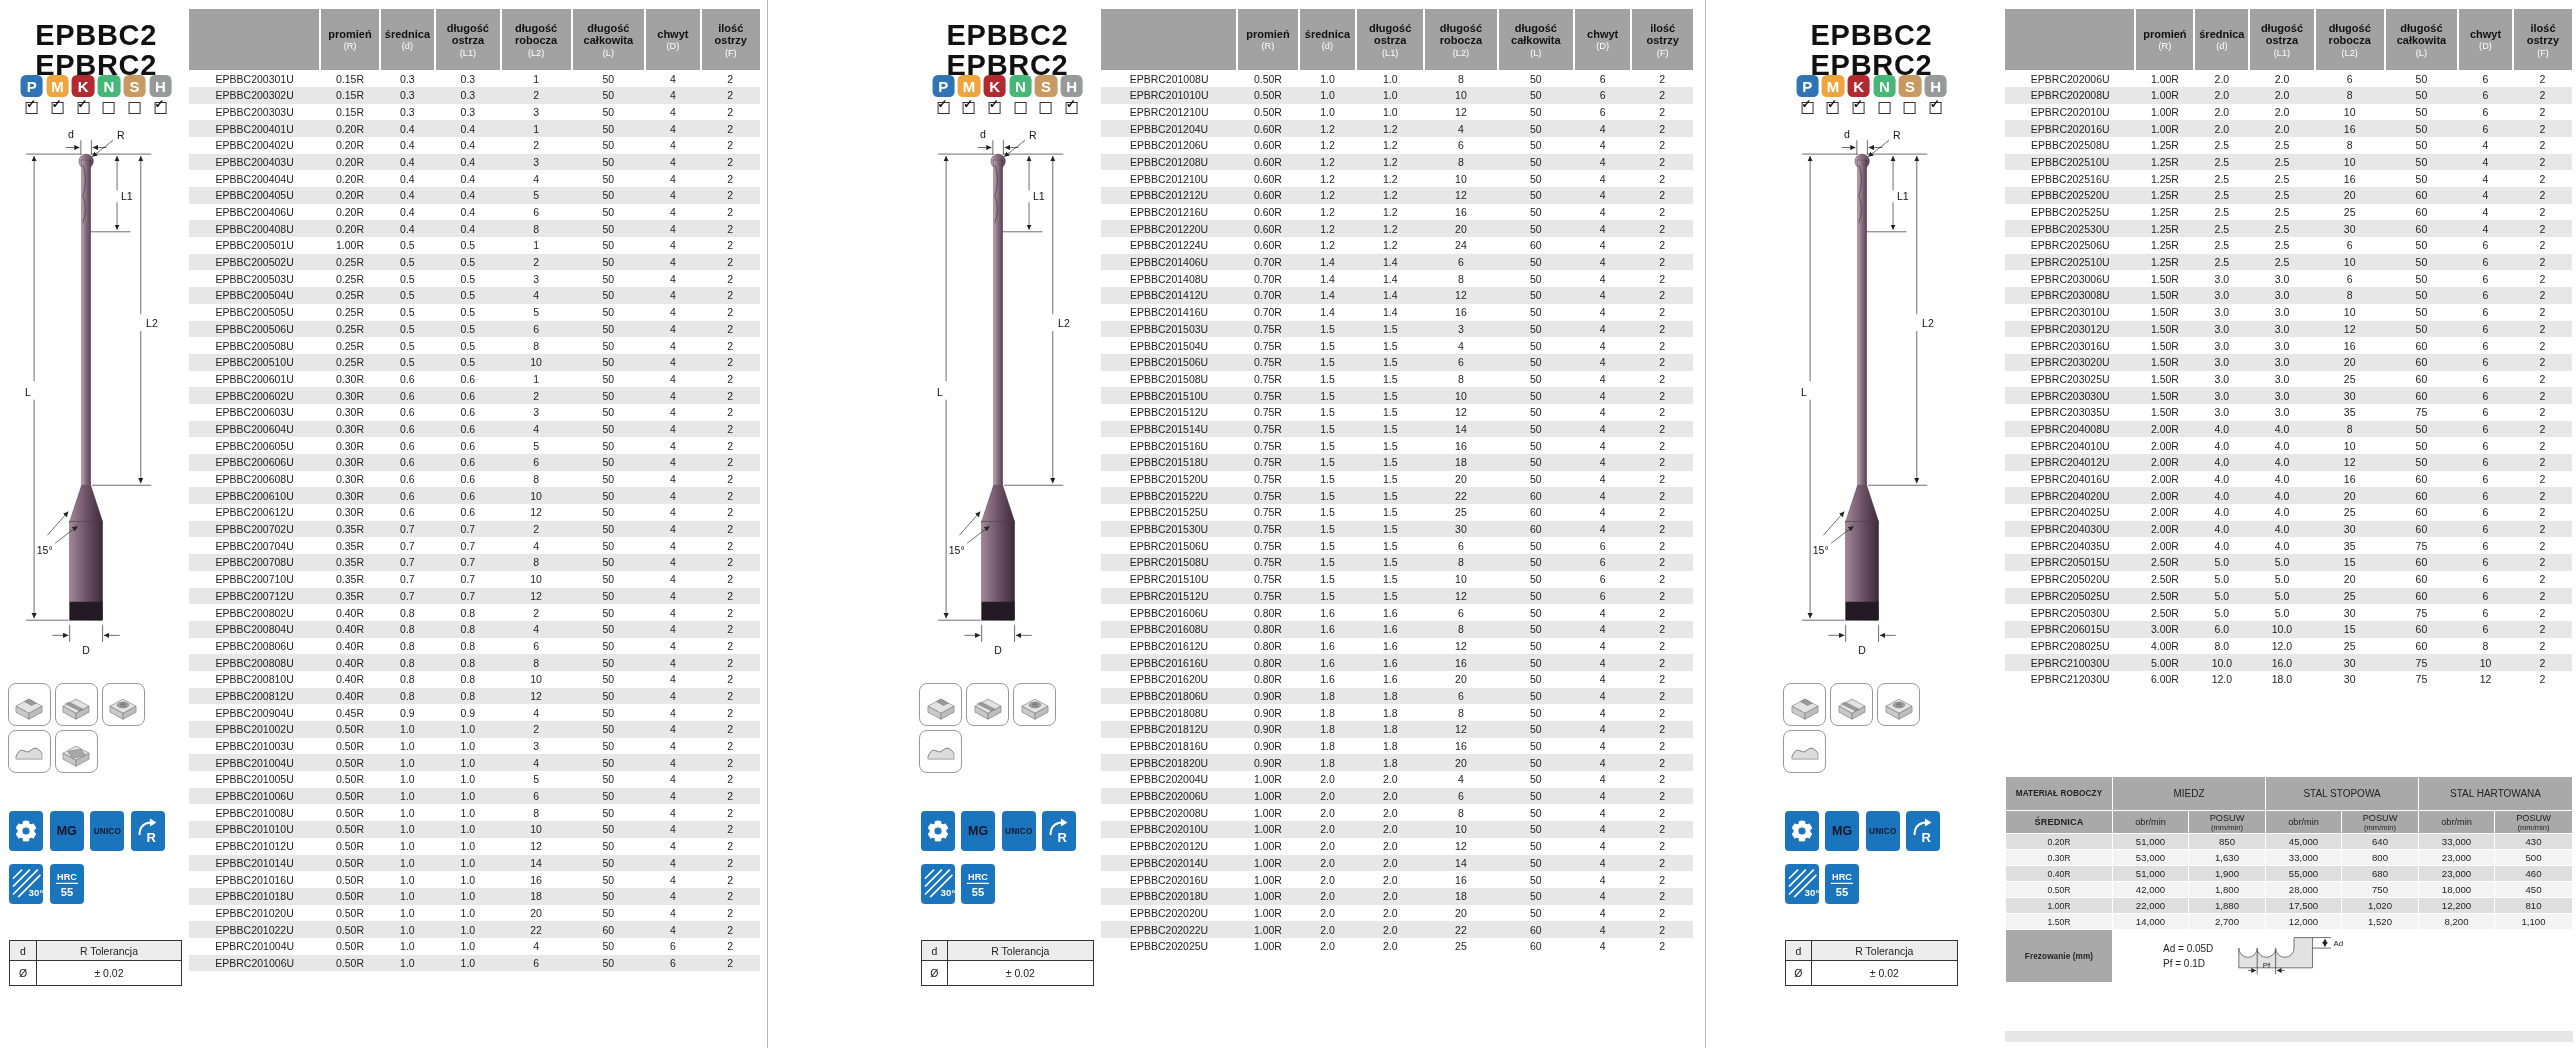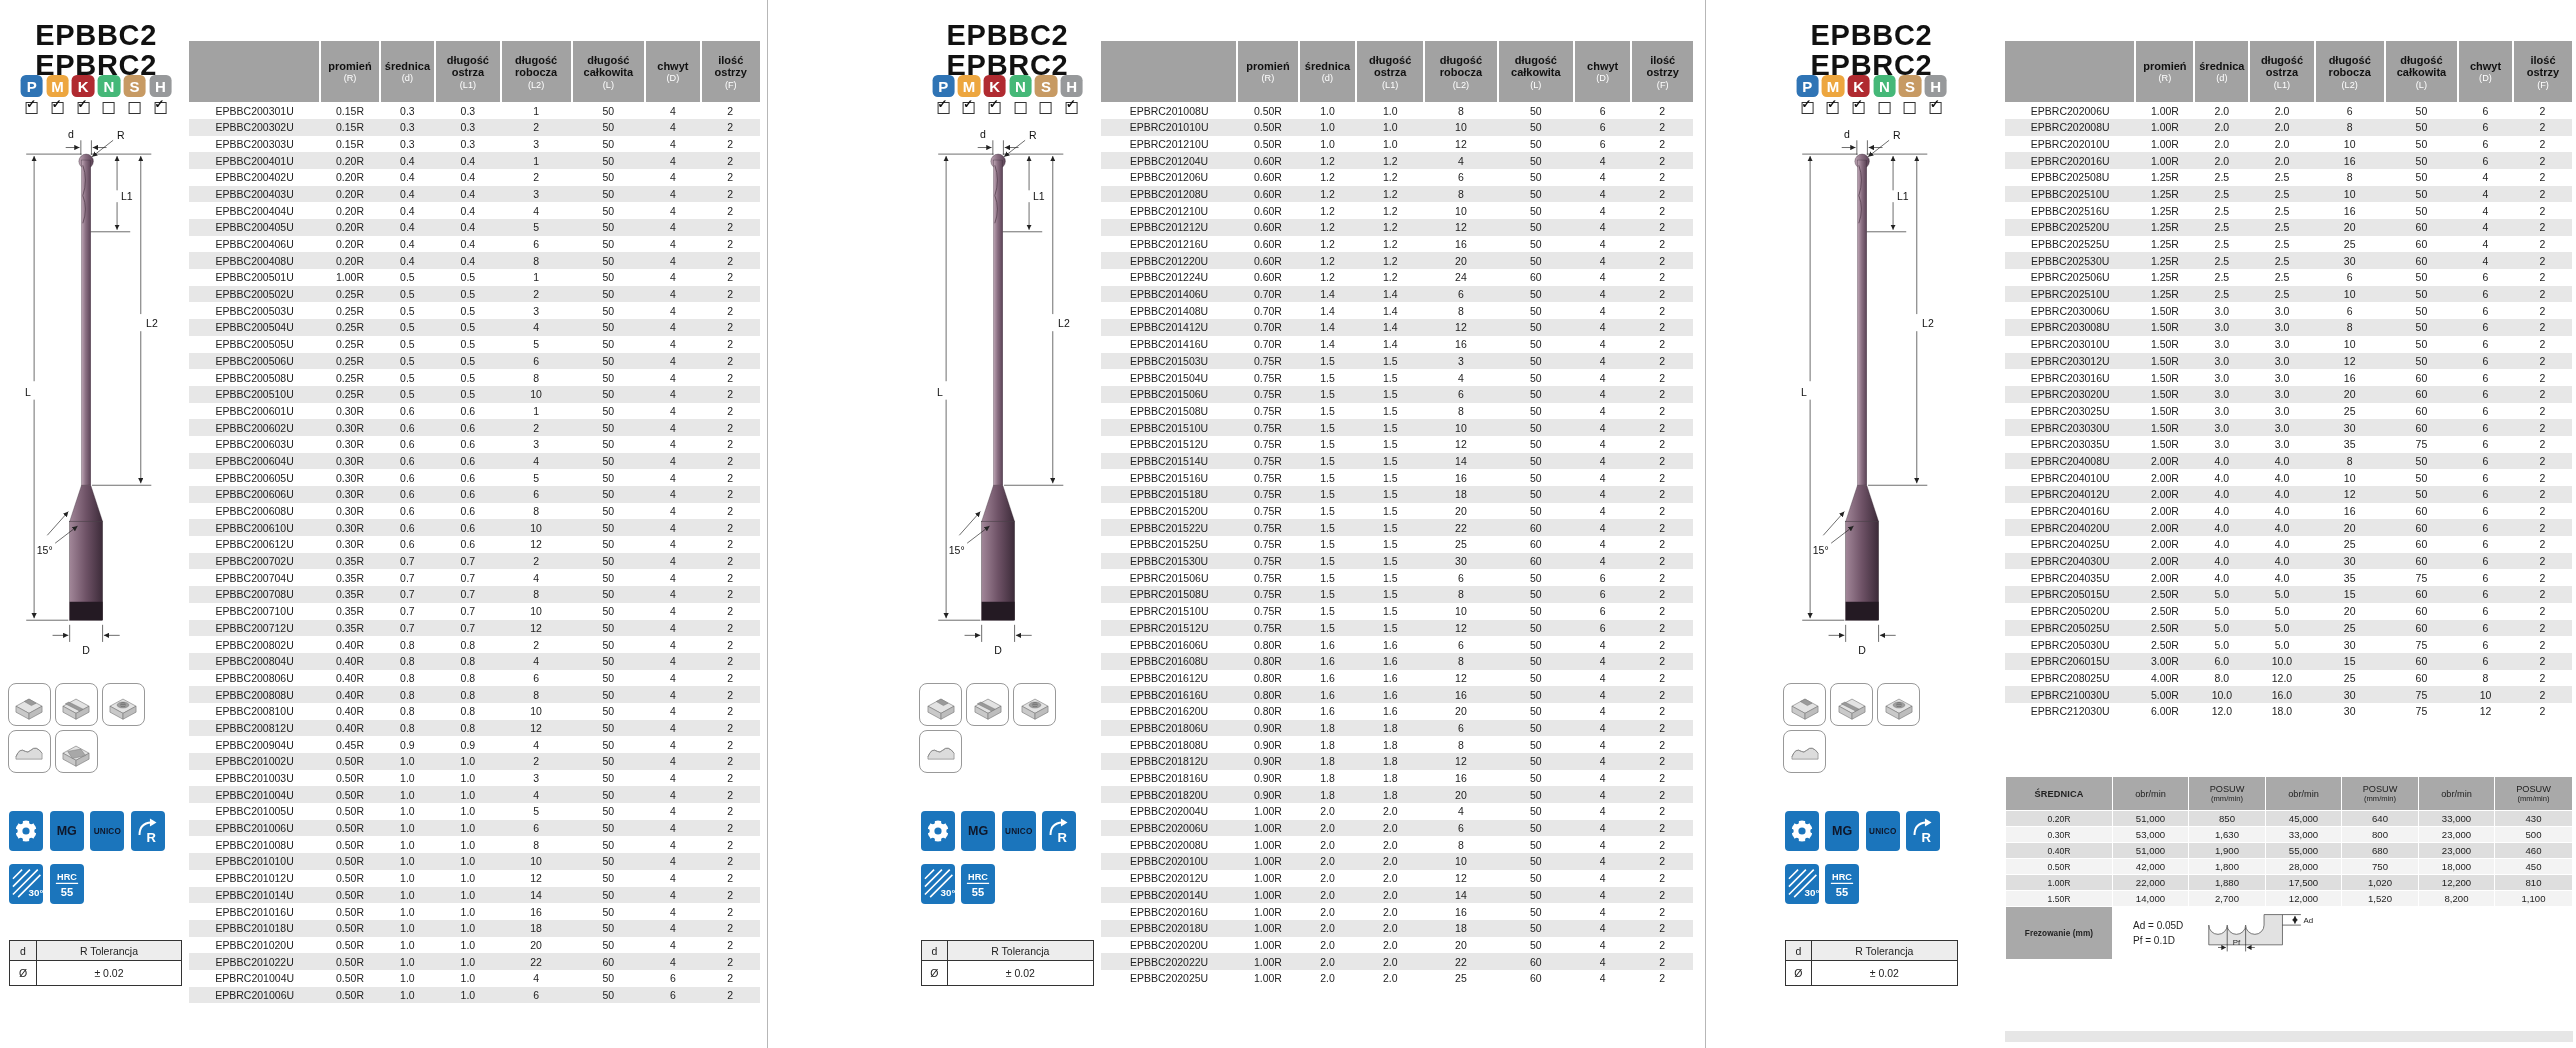--- a/index.html
+++ b/index.html
@@ -30,21 +30,21 @@
   .bb{width:34px;height:40px;border-radius:4px;background:#1b75bc;color:#0f172a;display:flex;
       align-items:center;justify-content:center;font-weight:bold;overflow:hidden;}
   .bb-mg{font-size:12.5px;}
   .bb-unico{font-size:8.2px;letter-spacing:0.2px;}
   .tol{position:absolute;top:928px;left:2.6px;width:173px;border-collapse:collapse;background:#fff;}
   .tol td{border:1.3px solid #333;text-align:center;font-size:10.5px;color:#222;}
   .tol tr:first-child td{height:17px;background:#ededed;}
   .tol tr:last-child td{height:22.4px;}
 
   
-  .pt-wrap{position:absolute;top:9.2px;margin-top:32px;}
+  .pt-wrap{position:absolute;top:9.2px;}
   #table1{left:189px;width:571px;}
   #table2{left:1101px;width:592px;}
   #table3{left:2005px;width:567px;}
   .ptable{width:100%;border-collapse:collapse;table-layout:fixed;}
   .ptable thead th{background:#a2a2a2;border-left:2px solid #fff;height:61px;
                    vertical-align:middle;padding:0;text-align:center;}
   .ptable thead th:first-child{border-left:none;}
   .h-main{font-size:11px;font-weight:bold;color:#111;line-height:1.12;}
   .h-sub{font-size:9.2px;color:#fff;margin-top:1.3px;font-weight:normal;}
   .ptable tbody td{height:16.7px;padding:0;font-size:10.5px;text-align:center;color:#222;
@@ -64,21 +64,21 @@
   #cutting thead tr:nth-child(2){height:23px;}
   #cutting thead tr:nth-child(3){height:23px;}
   #cutting thead tr:nth-child(4){height:32px;}
   #cutting tbody[data-cutting-rows] tr{height:16px;}
   #cutting tbody[data-cutting-rows] tr:nth-child(odd) td{background:#dedede;}
   #cutting tbody[data-cutting-rows] tr:nth-child(even) td{background:#f3f3f3;}
   #cutting tbody[data-cutting-rows] td{font-size:9.6px;}
   #cutting tbody[data-cutting-rows] td.ct-size{font-size:8.6px;}
   .ct-bot{height:53px;}
   .ct-bot .mill-cell{background:#fff;}
-  .mill-flex{display:flex;align-items:center;justify-content:flex-start;gap:18.5px;padding-left:20px;}
+  .mill-flex{display:flex;align-items:center;justify-content:flex-start;gap:18.5px;padding-left:20px;margin-left:30px;}
   .formulas{font-size:10px;color:#222;text-align:left;line-height:1.5;}
   .bstrip{position:absolute;left:2005px;top:1031px;width:568px;height:10.5px;background:#e6e6e6;}
 
   text{font-family:"Liberation Sans",sans-serif;}
 </style>
 </head>
 <body>
 
 <div id="page">
 
@@ -2255,20 +2255,26 @@
     <colgroup>
       <col style="width:107px">
         <col style="width:76px">
         <col style="width:77px">
       <col style="width:76px">
         <col style="width:77px">
         <col style="width:76px">
         <col style="width:78px">
     </colgroup>
     <thead>
+      <tr>
+        <td class="ct-lab">MATERIAŁ ROBOCZY</td>
+        <td class="ct-grp" colspan="2">MIEDZ</td>
+        <td class="ct-grp" colspan="2">STAL STOPOWA</td>
+        <td class="ct-grp" colspan="2">STAL HARTOWANA</td>
+      </tr>
       <tr class="ct-sub">
         <td class="ct-lab">ŚREDNICA</td>
         <td>obr/min</td>
         <td>
           <div>POSUW</div>
           <div class="small">(mm/min)</div>
         </td>
         <td>obr/min</td>
         <td>
           <div>POSUW</div>

